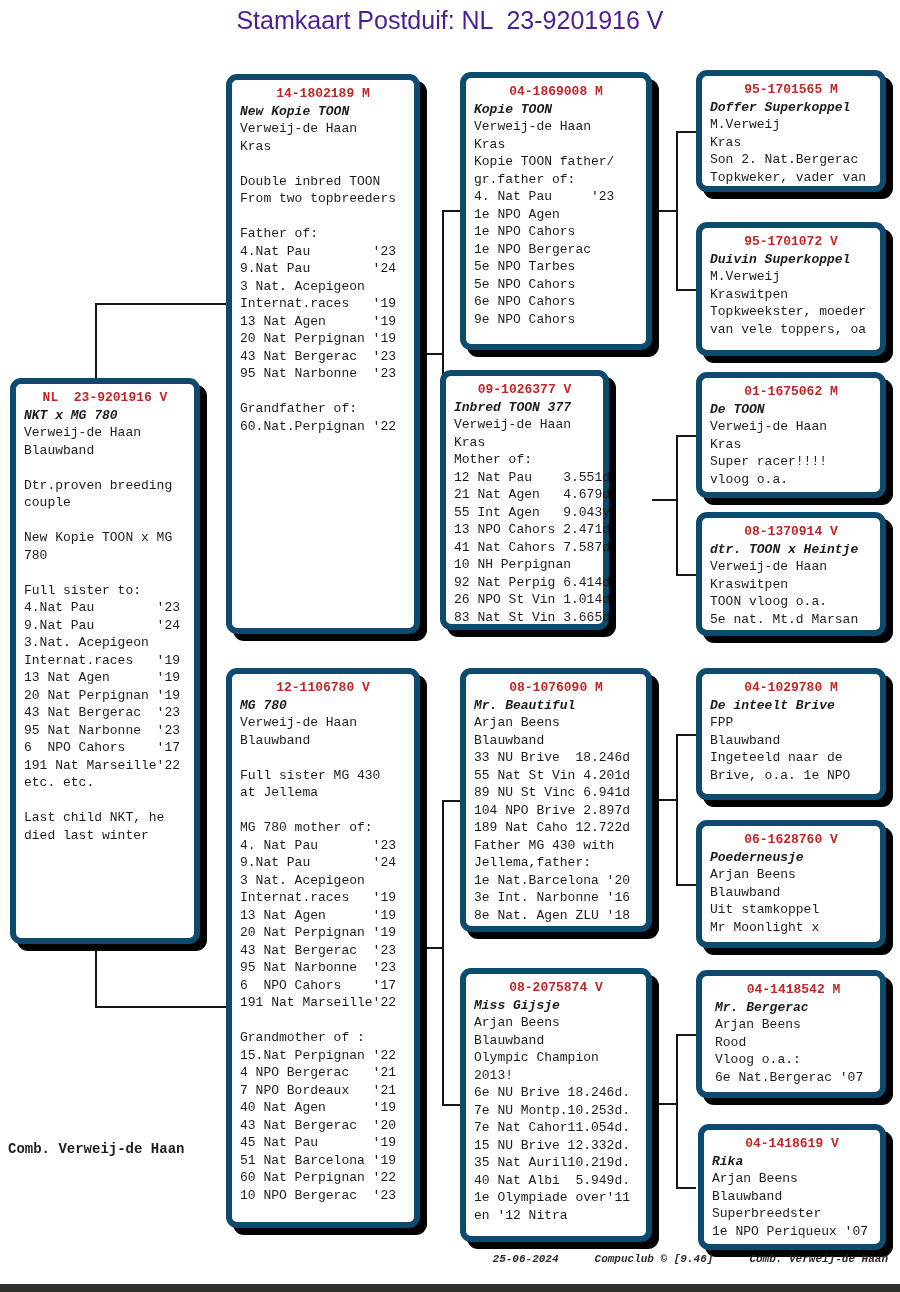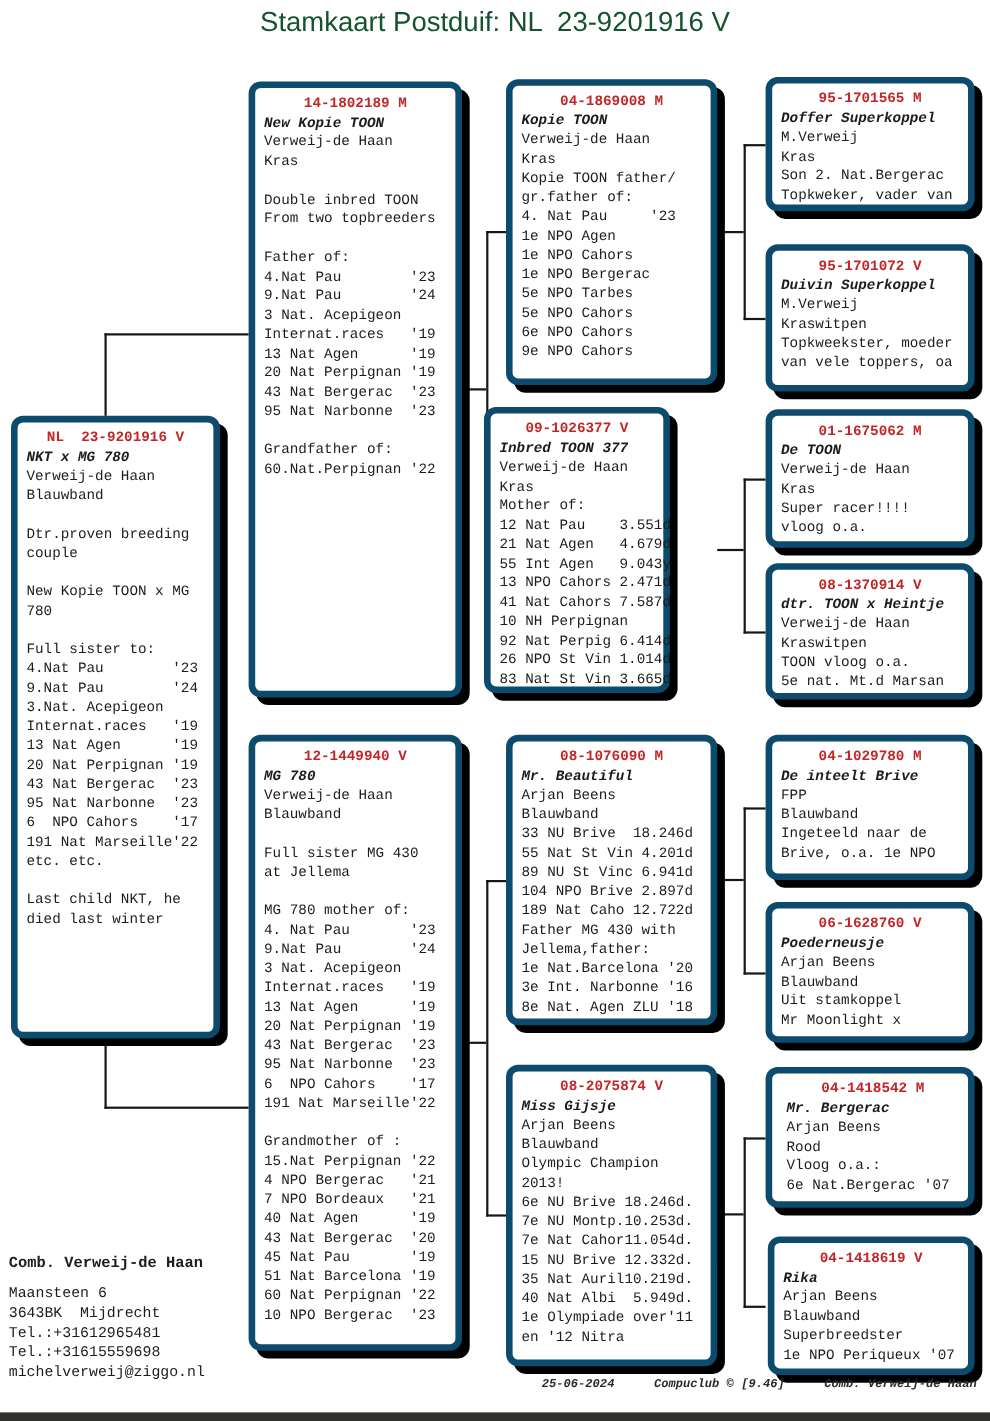--- a/index.html
+++ b/index.html
@@ -7,21 +7,21 @@
     position:relative;
     width:900px;height:1292px;
     background:#ffffff;
     overflow:hidden;
     font-family:"Liberation Mono", monospace;
   }
   #title{
     position:absolute;top:6px;left:0;width:900px;
     text-align:center;
     font-family:"Liberation Sans", sans-serif;
-    font-size:25px;color:#14532d;
+    font-size:25px;color:#4c1d95;
     white-space:pre;
   }
   .pbox{
     position:absolute;
     background:#ffffff;
     border:6px solid #0c4a6e;
     border-radius:11px;
     box-shadow:7px 7px 0 #000000;
     padding:5px 8px;
     font-size:13px;line-height:17.5px;
@@ -157,21 +157,21 @@
 Internat.races   '19
 13 Nat Agen      '19
 20 Nat Perpignan '19
 43 Nat Bergerac  '23
 95 Nat Narbonne  '23
 
 Grandfather of:
 60.Nat.Perpignan '22</div>
   </div>
   <div class="pbox b-mother">
-    <div class="ring">12-1449940 V</div>
+    <div class="ring">12-1106780 V</div>
     <div class="pname">MG 780</div>
     <div class="pbody">Verweij-de Haan
 Blauwband
 
 Full sister MG 430
 at Jellema
 
 MG 780 mother of:
 4. Nat Pau       '23
 9.Nat Pau        '24
@@ -321,24 +321,19 @@
     <div class="ring">04-1418619 V</div>
     <div class="pname">Rika</div>
     <div class="pbody">Arjan Beens
 Blauwband
 Superbreedster
 1e NPO Periqueux '07</div>
   </div>
 
   <div id="contact">
     <div class="cname">Comb. Verweij-de Haan</div>
-    <div class="clines">Maansteen 6
-3643BK  Mijdrecht
-Tel.:+31612965481
-Tel.:+31615559698
-michelverweij@ziggo.nl</div>
   </div>
 
   <div id="footer"><span style="margin-left:0">25-06-2024</span><span>Compuclub © [9.46]</span><span>Comb. Verweij-de Haan</span></div>
 
   <div id="bottom-strip"></div>
 
 </div>
 
 </body></html>

